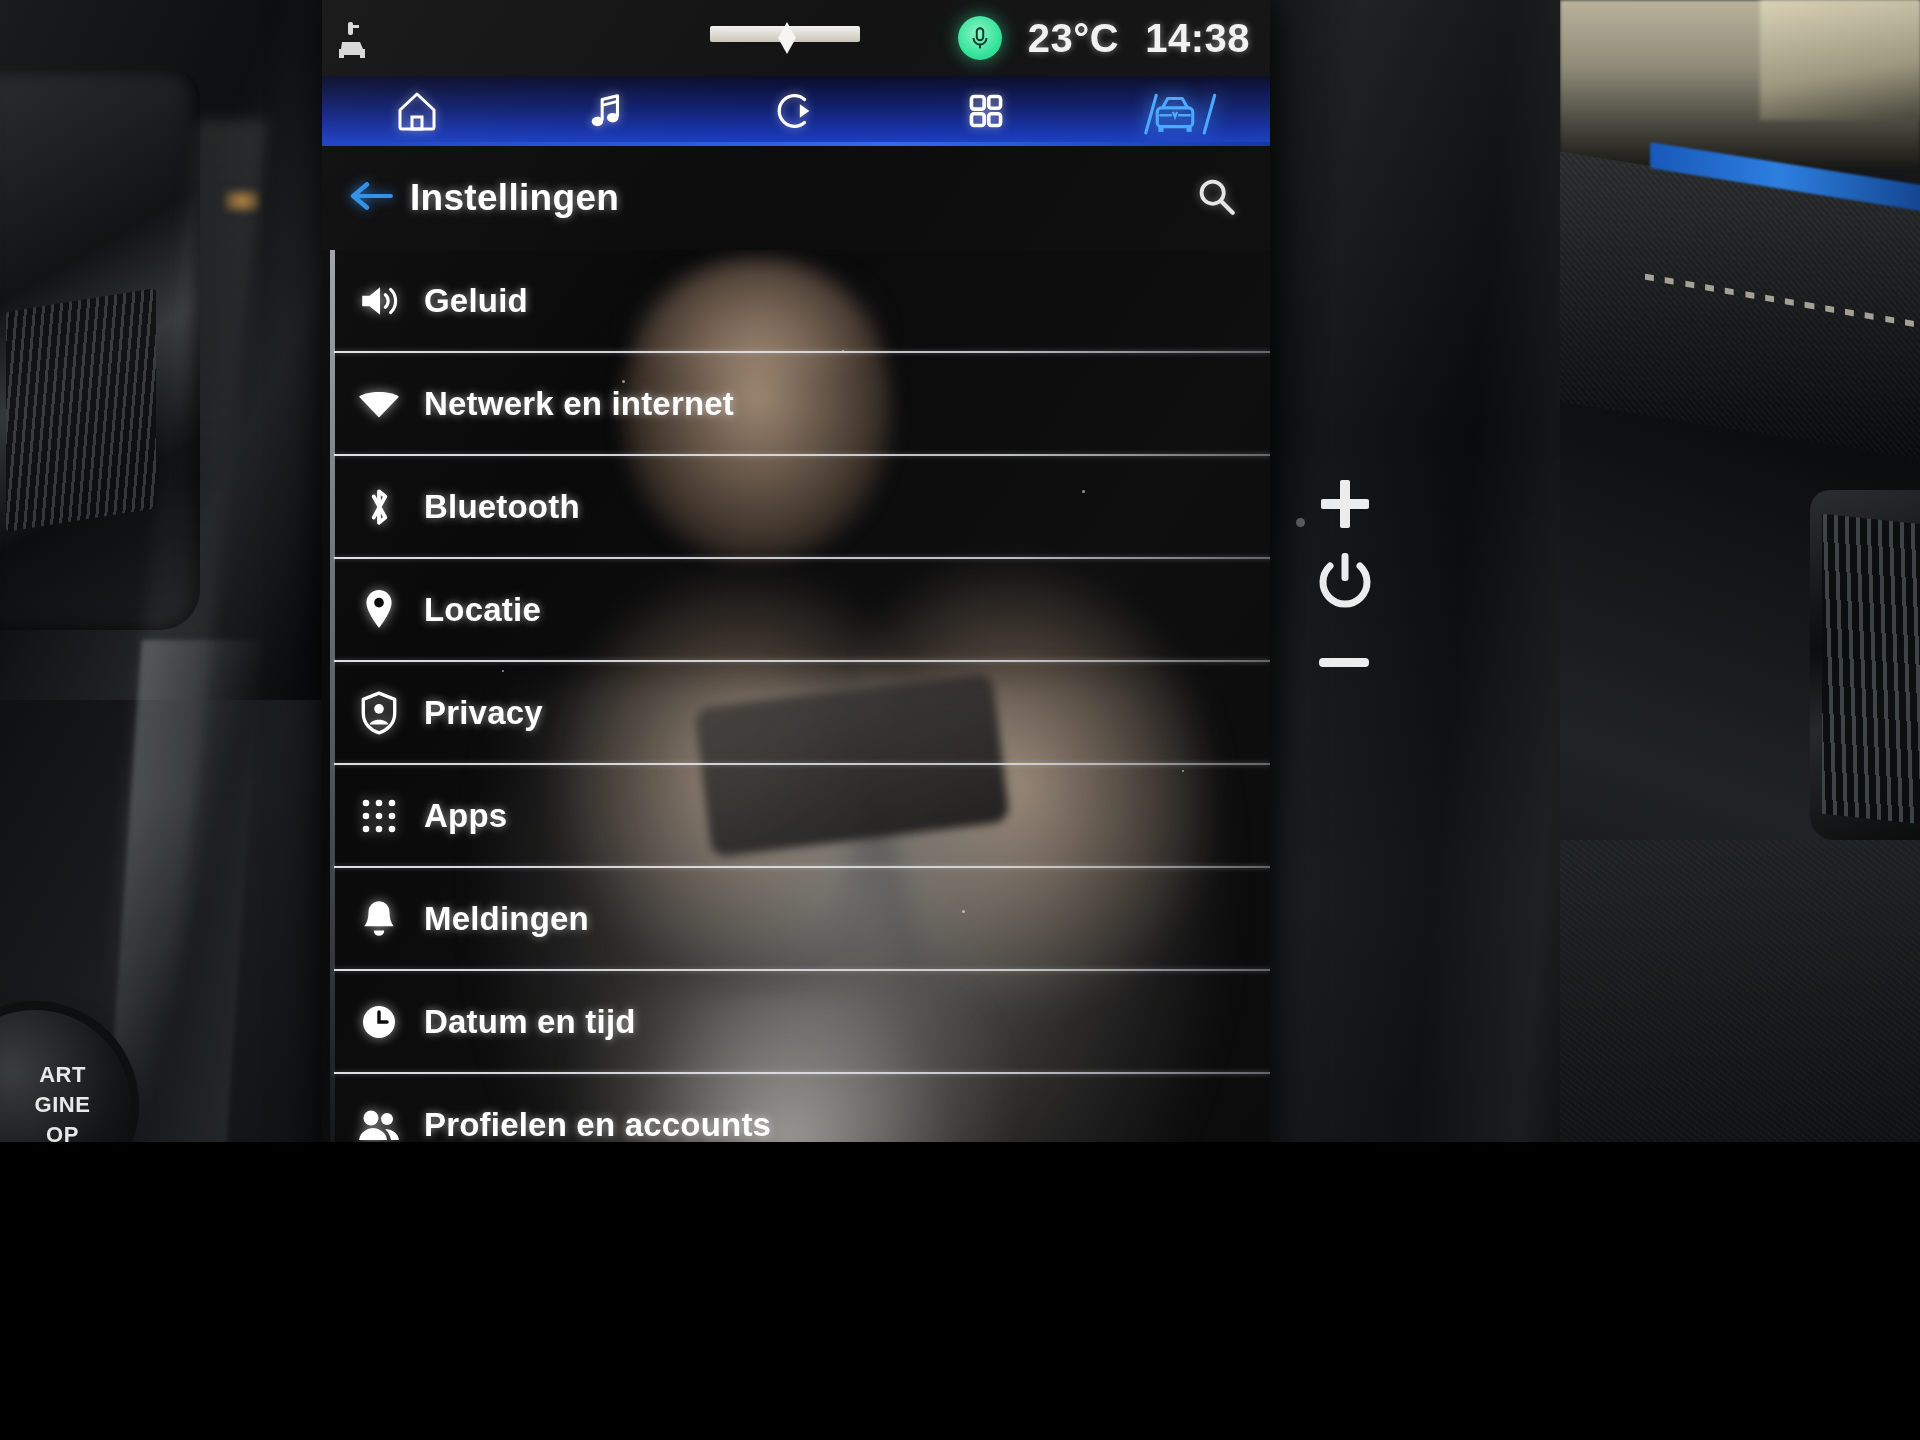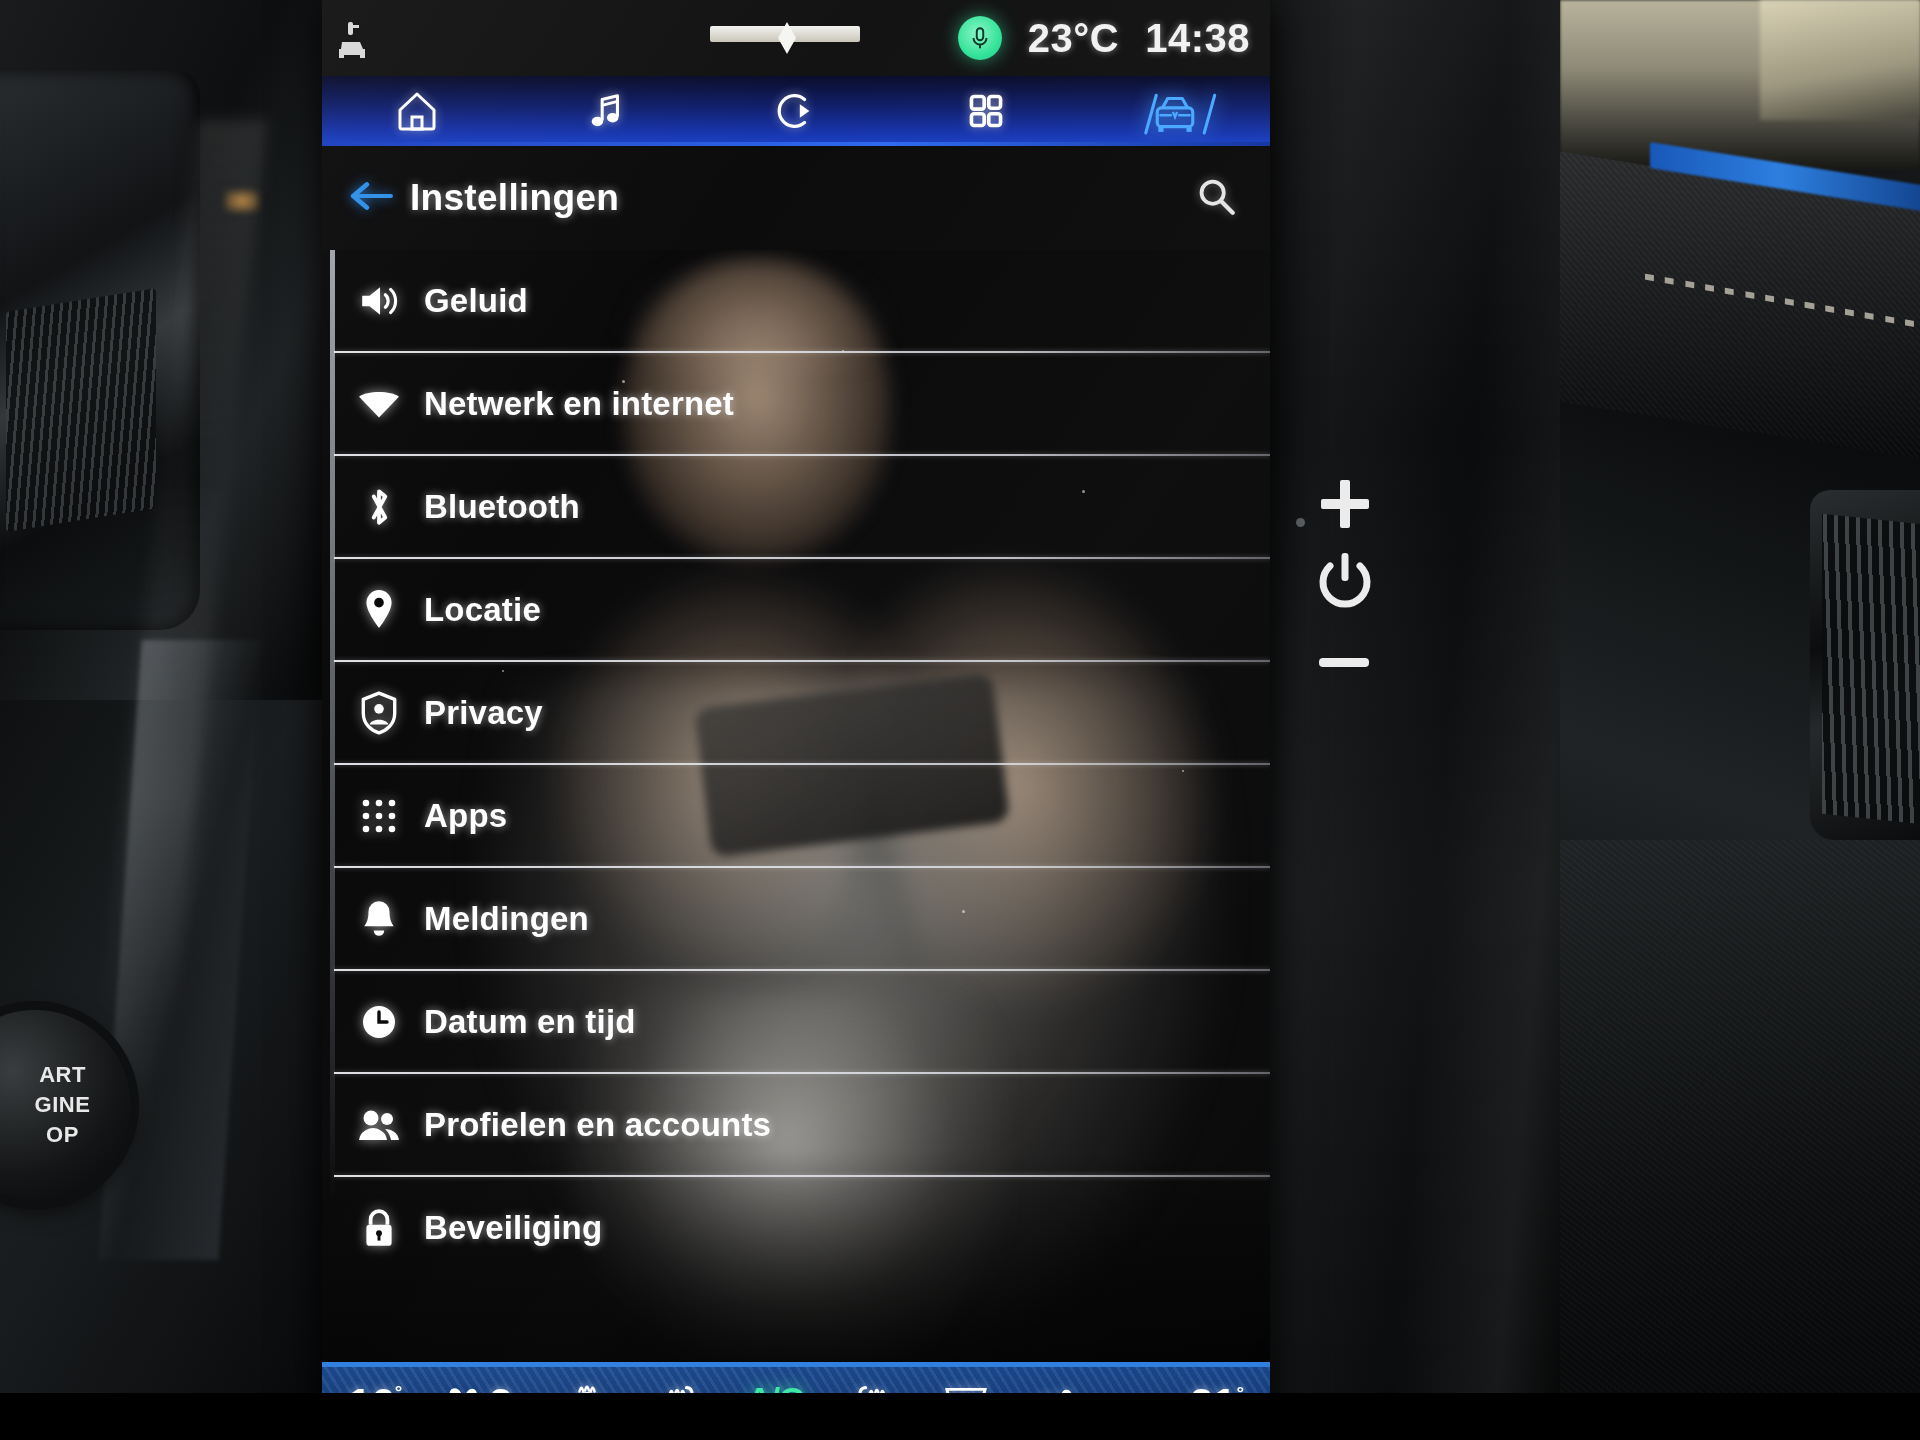--- a/index.html
+++ b/index.html
@@ -1,20 +1,20 @@
 <!DOCTYPE html>
 <html><head>
 <meta charset="utf-8">
 <style>
   * { margin:0; padding:0; box-sizing:border-box; }
   html,body { width:1920px; height:1440px; overflow:hidden; background:#000; }
   body { font-family:"Liberation Sans", sans-serif; }
 
   
-  #scene { position:relative; width:1920px; height:1393px; background:#bef264; overflow:hidden; }
+  #scene { position:relative; width:1920px; height:1142px; background:#bef264; overflow:hidden; }
 
   
   .dash-left {
     position:absolute; left:0; top:0; width:330px; height:1440px;
     background:linear-gradient(115deg,#191b1d 0%,#0d0f10 28%,#202325 45%,#0a0b0c 62%,#141617 80%,#060708 100%);
   }
   .dash-left .vent-block {
     position:absolute; left:-10px; top:70px; width:210px; height:560px;
     background:linear-gradient(150deg,#2a2d30 0%,#111315 35%,#35393c 52%,#0b0d0e 72%,#1a1d1f 100%);
     border-radius:0 26px 40px 0;

